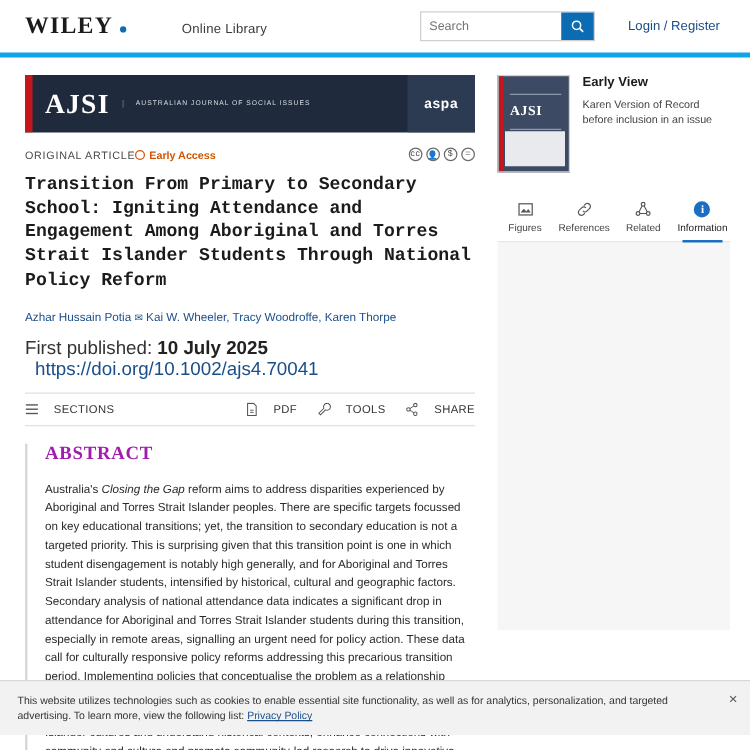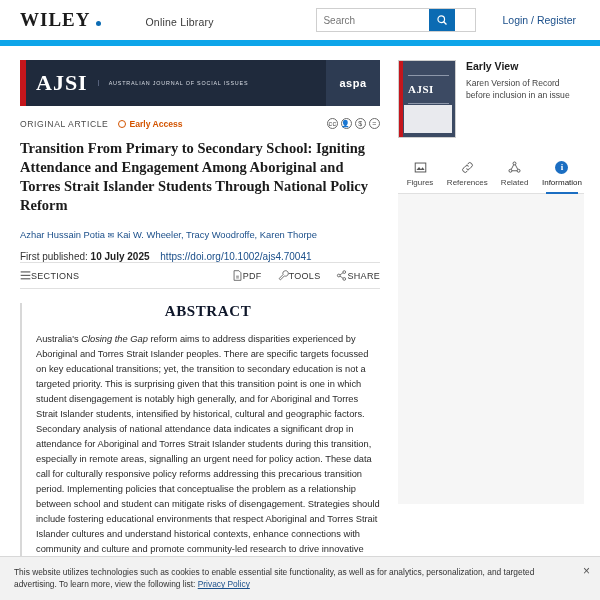--- a/index.html
+++ b/index.html
@@ -10,21 +10,21 @@
     background: #ffffff;
     color: #222;
     font-size: 12px;
     overflow: hidden;
     position: relative;
   }
 
   
   .header {
     height: 46px;
-    border-bottom: 6px solid #0ea5e9;
+    border-bottom: 4px solid #0ea5e9;
     display: flex;
     align-items: center;
     padding: 0 20px;
     background: #fff;
   }
   .brand { display: flex; align-items: baseline; gap: 4px; }
   .brand-wiley {
     font-family: "Liberation Serif", serif;
     font-weight: bold;
     font-size: 19px;
@@ -39,21 +39,21 @@
   }
   .brand-dot {
     width: 5px; height: 5px; border-radius: 50%;
     background: #0b6bb3; display: inline-block; margin: 0 2px 1px 2px;
   }
   .header-spacer { flex: 1; }
   .search-wrap {
     display: flex; align-items: center;
     border: 1px solid #cfcfcf;
     height: 24px;
-    width: 160px;
+    width: 140px;
     background: #fff;
   }
   .search-input {
     border: none; outline: none;
     font-size: 10px;
     padding: 0 6px;
     height: 100%;
     width: 112px;
     color: #555;
     font-family: "Liberation Sans", sans-serif;
@@ -124,21 +124,21 @@
     background: #2d3b52;
     color: #fff;
     display: flex; align-items: center; justify-content: center;
     font-size: 11px;
     font-weight: bold;
     letter-spacing: .5px;
   }
 
   
   .art-type-row {
-    display: flex; align-items: center; gap: 10px;
+    display: flex; align-items: center; 
     font-size: 8.6px;
     letter-spacing: .6px;
     color: #4a4a4a;
     margin-bottom: 10px;
   }
   .art-type { text-transform: uppercase; }
   .oa-tag {
     display: flex; align-items: center; gap: 3px;
     color: #d35400;
     font-weight: bold;
@@ -152,36 +152,36 @@
     display: inline-block;
   }
   .cc-icons { display: flex; gap: 3px; margin-left: auto; }
   .cc-icon {
     width: 11px; height: 11px; border-radius: 50%;
     border: 1px solid #6b6b6b;
     display: flex; align-items: center; justify-content: center;
     font-size: 7px; color: #4a4a4a;
   }
   .title {
-    font-family: Liberation Serif, serif;
+    font-family: Liberation Mono, monospace;
     font-size: 14.5px;
     font-weight: bold;
     line-height: 1.32;
     color: #1b1b1b;
     margin: 0 0 12px 0;
   }
   .authors {
     font-size: 9.4px;
     color: #1b4f8a;
     line-height: 1.5;
     margin-bottom: 9px;
   }
   .env-icon { color: #1b4f8a; font-size: 8px; }
   .pubinfo {
-    font-size: 10px; color: #333; 
+    font-size: 15px; color: #333; margin-bottom: 10px;
   }
   .pubinfo b { font-weight: bold; color: #222; }
   .doi-link { color: #1b4f8a; margin-left: 8px; }
   .funding {
     font-size: 8.4px;
     color: #333;
     line-height: 1.5;
     margin-bottom: 12px;
   }
   .funding b { font-weight: bold; }
@@ -189,40 +189,39 @@
   .tools-row {
     display: flex; align-items: center;
     border-top: 1px solid #e0e0e0;
     border-bottom: 1px solid #e0e0e0;
     padding: 7px 0;
     font-size: 9px;
     color: #333;
     margin-bottom: 14px;
   }
   .tool-item {
-    display: flex; align-items: flex-end; gap: 0;
+    display: flex; align-items: center; gap: 12px;
     cursor: pointer;
     letter-spacing: .3px;
   }
   .tool-right { margin-left: auto; display: flex; gap: 16px; }
   .ico { width: 11px; height: 11px; display: inline-block; }
 
   
   .abstract-box {
     border-left: 2px solid #d8d8d8;
     padding-left: 14px;
   }
   .abstract-h {
     font-family: "Liberation Serif", serif;
     font-size: 15px;
     font-weight: bold;
     letter-spacing: .6px;
     margin: 0 0 12px 0;
-    color: #0f172a;
-    text-align: center;
+    color: #a21caf;
   }
   .abstract-p {
     font-size: 9.3px;
     line-height: 1.62;
     color: #2a2a2a;
     text-align: left;
     margin: 0;
   }
   .abstract-p i { font-style: italic; }
 
@@ -283,21 +282,21 @@
   }
   .side-panel {
     margin-top: 0;
     background: #f6f6f6;
     height: 310px;
   }
 
   
   .cookie {
     position: absolute;
-    left: 0; right: 0; bottom: 0;
+    left: 0; right: 0; bottom: 12px;
     background: #f2f2f2;
     border-top: 1px solid #d8d8d8;
     padding: 9px 26px 9px 14px;
     font-size: 8.4px;
     color: #333;
     line-height: 1.5;
   }
   .cookie a { color: #1b4f8a; text-decoration: underline; cursor: pointer; }
   .cookie-close {
     position: absolute; right: 10px; top: 8px;

